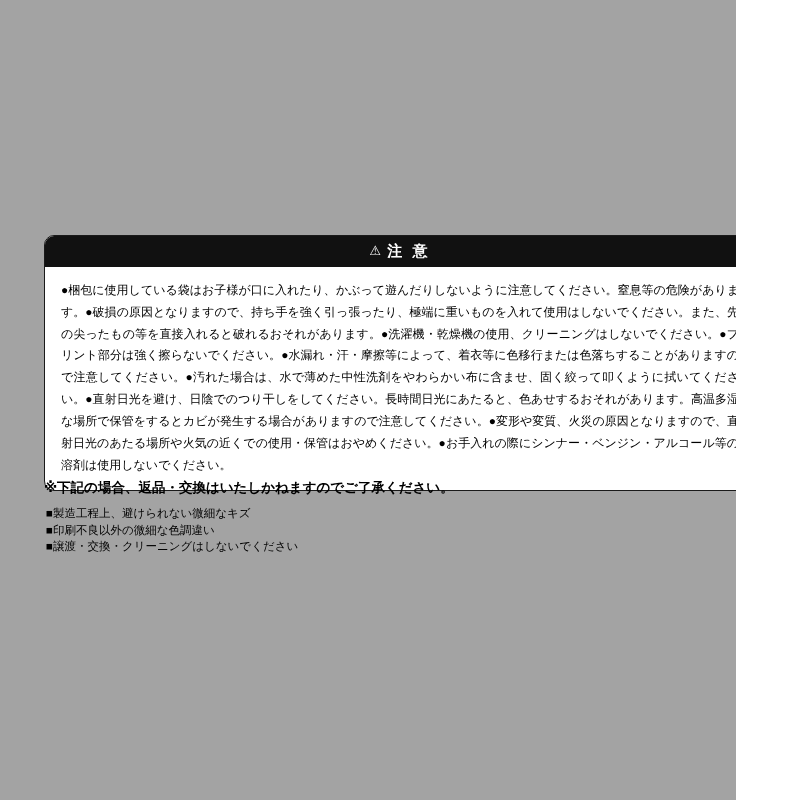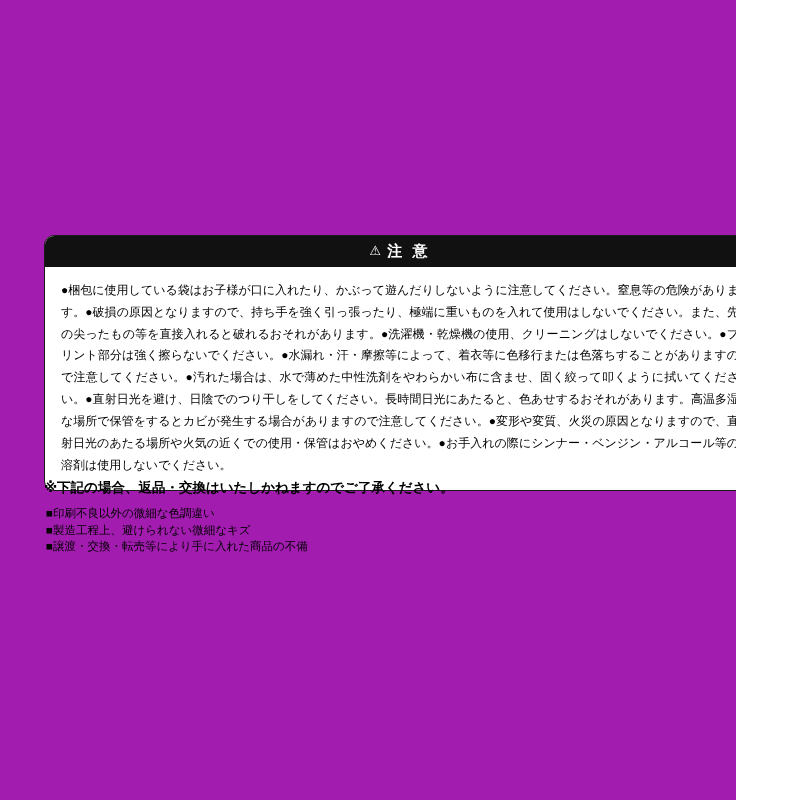--- a/index.html
+++ b/index.html
@@ -11,21 +11,21 @@
     width: 800px;
     height: 800px;
     font-family: "Liberation Sans", "DejaVu Sans", sans-serif;
     color: #000000;
     -webkit-font-smoothing: antialiased;
   }
   .page {
     position: relative;
     width: 736px;
     height: 800px;
-    background: #a21caf;
+    background: #a3a3a3;
     overflow: hidden;
   }
 
   
   .caution-panel {
     position: absolute;
     left: 44px;
     top: 235px;
     width: 712px;
     box-sizing: border-box;
@@ -93,18 +93,18 @@
   <section class="caution-panel">
     <div class="caution-header">
       <span class="warn-icon">⚠</span><span>注 意</span>
     </div>
     <div class="caution-body">●梱包に使用している袋はお子様が口に入れたり、かぶって遊んだりしないように注意してください。窒息等の危険があります。●破損の原因となりますので、持ち手を強く引っ張ったり、極端に重いものを入れて使用はしないでください。また、先の尖ったもの等を直接入れると破れるおそれがあります。●洗濯機・乾燥機の使用、クリーニングはしないでください。●プリント部分は強く擦らないでください。●水漏れ・汗・摩擦等によって、着衣等に色移行または色落ちすることがありますので注意してください。●汚れた場合は、水で薄めた中性洗剤をやわらかい布に含ませ、固く絞って叩くように拭いてください。●直射日光を避け、日陰でのつり干しをしてください。長時間日光にあたると、色あせするおそれがあります。高温多湿な場所で保管をするとカビが発生する場合がありますので注意してください。●変形や変質、火災の原因となりますので、直射日光のあたる場所や火気の近くでの使用・保管はおやめください。●お手入れの際にシンナー・ベンジン・アルコール等の溶剤は使用しないでください。</div>
   </section>
 
   <div class="notice-heading">※下記の場合、返品・交換はいたしかねますのでご了承ください。</div>
 
   <ul class="notice-list">
+    <li>■製造工程上、避けられない微細なキズ</li>
     <li>■印刷不良以外の微細な色調違い</li>
-    <li>■製造工程上、避けられない微細なキズ</li>
-    <li>■譲渡・交換・転売等により手に入れた商品の不備</li>
+    <li>■譲渡・交換・クリーニングはしないでください</li>
   </ul>
 
 </div>
 
 </body></html>

